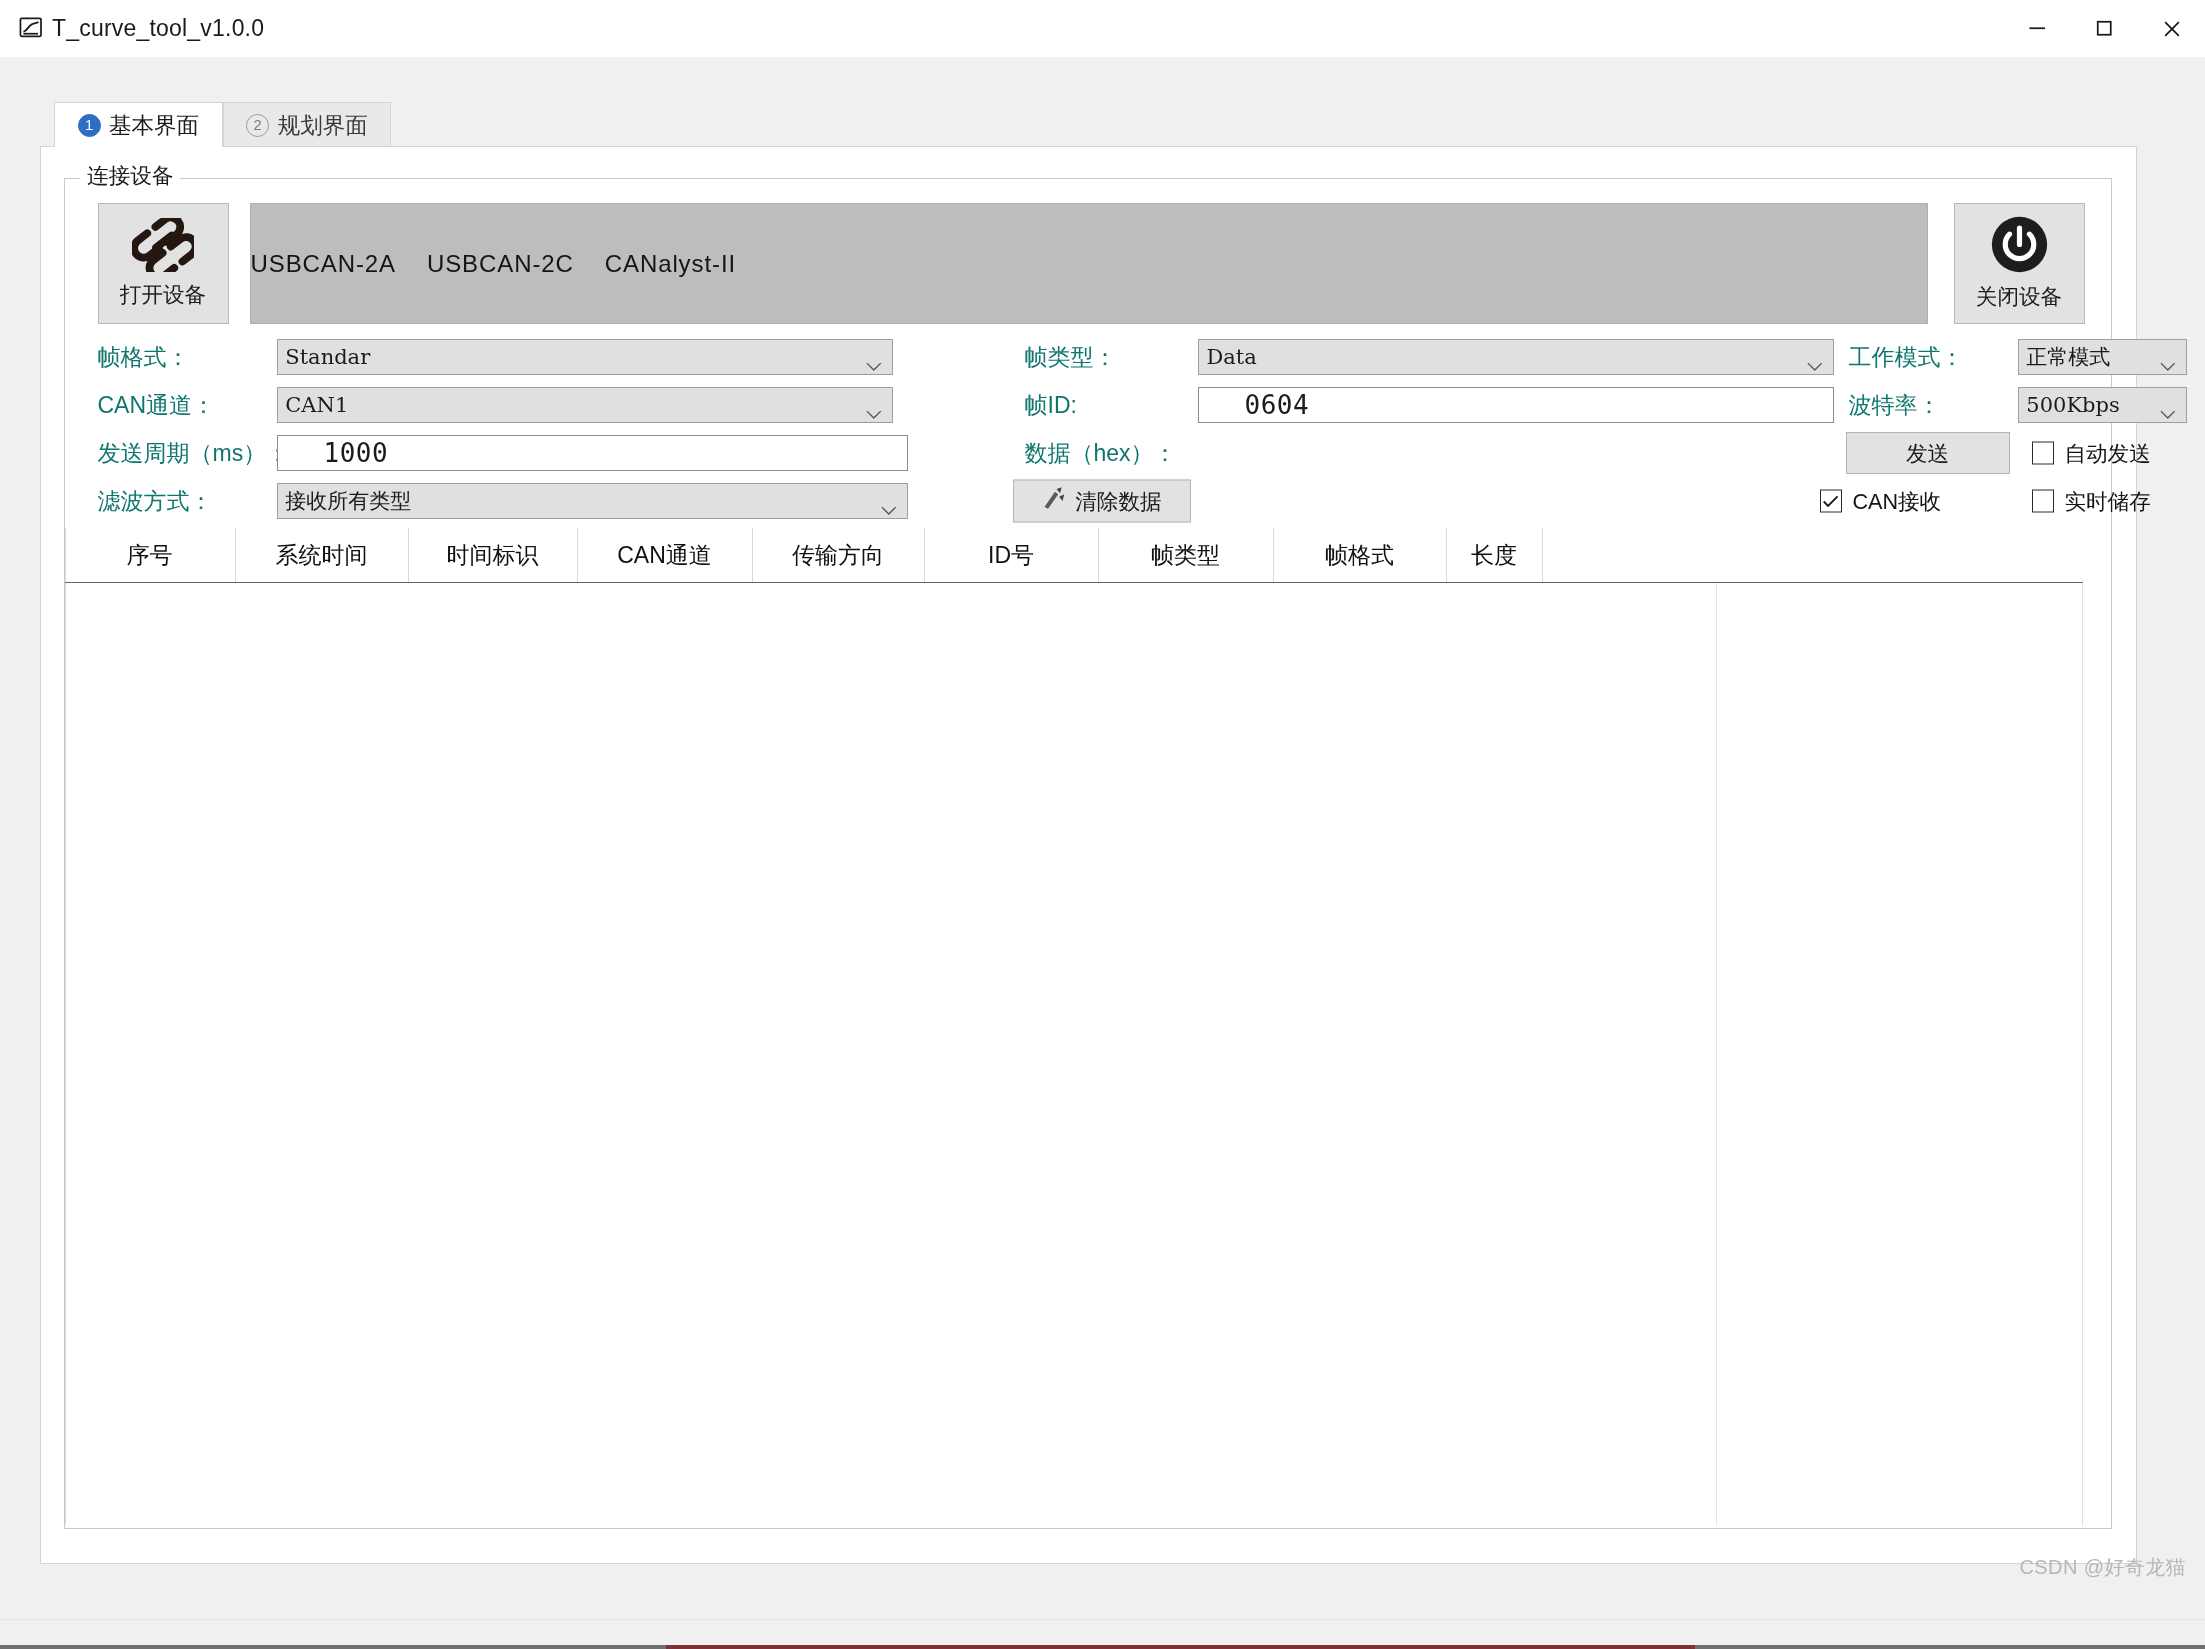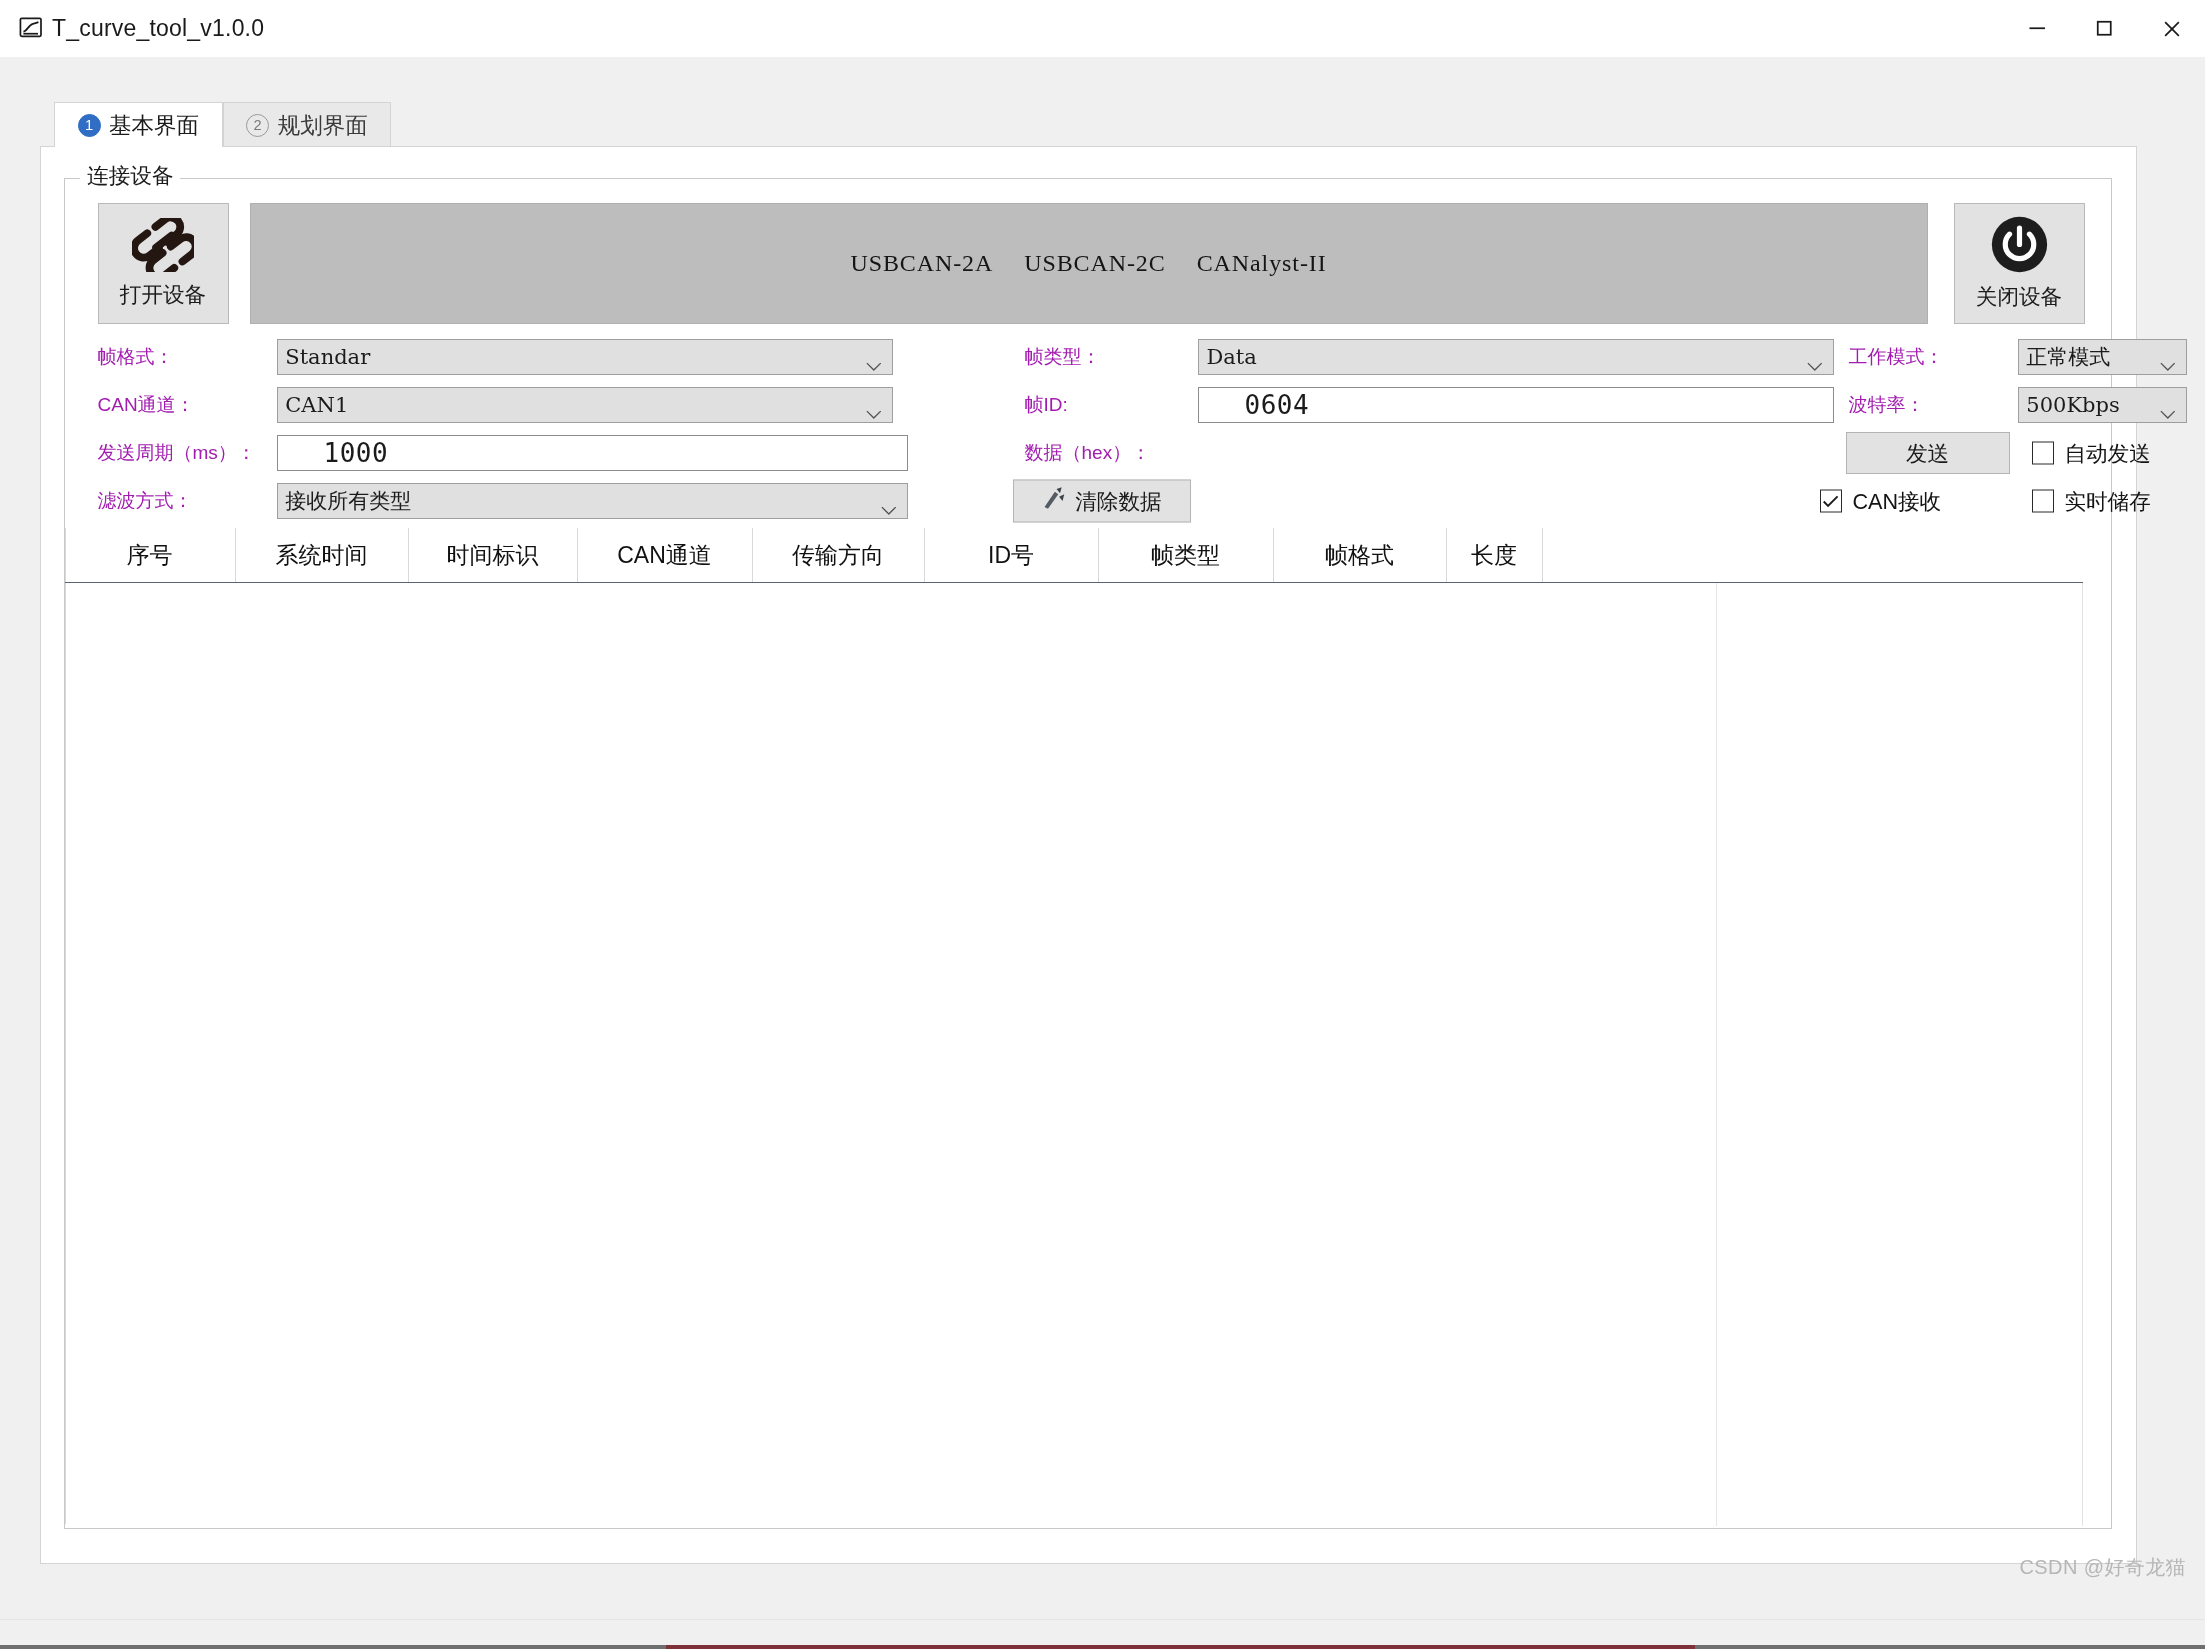--- a/index.html
+++ b/index.html
@@ -162,42 +162,42 @@
 
   .dev-banner {
     position: absolute;
     left: 185px; top: 24px;
     width: 1678px; height: 121px;
     background: #bdbdbd;
     border: 0.9px solid #b0b0b0;
     box-sizing: border-box;
     display: flex;
     align-items: center;
-    justify-content: center;
+    justify-content: flex-start;
     gap: 31px;
-    font-family: Liberation Serif, serif;
+    font-family: Liberation Sans, sans-serif;
     font-size: 24px;
     color: #151515;
     letter-spacing: 0.9px;
   }
 
   
   .form {
     position: absolute;
     left: 0; top: 154px;
     width: 2046px;
   }
   .row {
     position: relative;
     height: 48px;
   }
   .lbl {
     position: absolute;
-    font-size: 19px;
-    color: #a21caf;
+    font-size: 23px;
+    color: #0f766e;
     white-space: nowrap;
     top: 50%;
     transform: translateY(-50%);
   }
   .field {
     position: absolute;
     box-sizing: border-box;
     height: 36px;
     top: 50%;
     transform: translateY(-50%);

